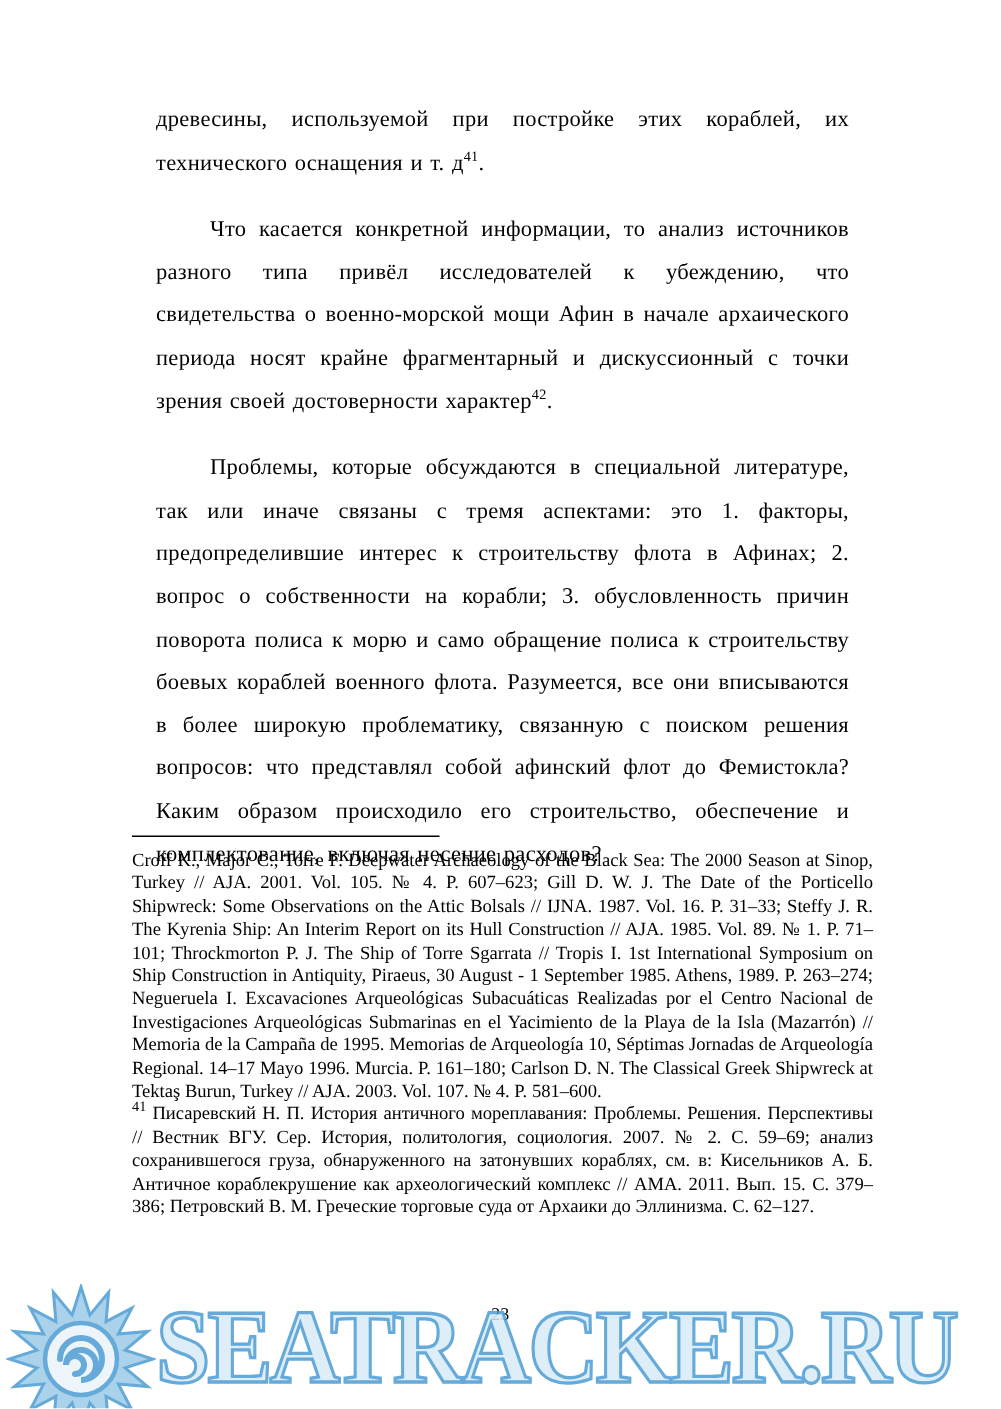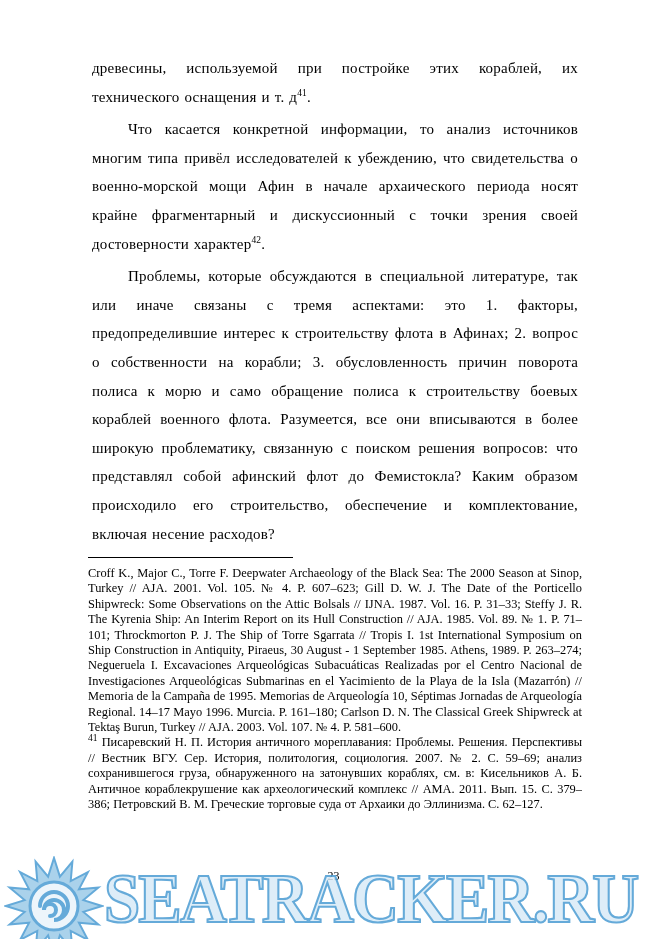--- a/index.html
+++ b/index.html
@@ -12,21 +12,21 @@
     color: #000000;
     overflow: hidden;
   }
   .content {
     position: absolute;
     left: 88px;
     right: 85px;
     top: 50px;
   }
   .para {
-    margin: 4px;
+    margin: 16px;
     font-size: 15px;
     line-height: 28.6px;
     text-align: justify;
     letter-spacing: 0.2px;
     word-spacing: 1px;
     font-family: Liberation Serif, serif;
   }
   .para.indent { text-indent: 36px; }
   .para sup, .fn sup {
     font-size: 9.5px;
@@ -96,21 +96,21 @@
     margin-left: 0px;
   }
 </style>
 </head>
 <body>
 
 <div class="page">
 
   <div class="content">
     <p class="para"><span>древесины, используемой при постройке этих кораблей, их технического оснащения и т. д</span><sup>41</sup><span>.</span></p>
-    <p class="para indent"><span>Что касается конкретной информации, то анализ источников многим типа привёл исследователей к убеждению, что свидетельства о военно-морской мощи Афин в начале архаического периода носят крайне фрагментарный и дискуссионный с точки зрения своей достоверности характер</span><sup>42</sup><span>.</span></p>
+    <p class="para indent"><span>Что касается конкретной информации, то анализ источников разного типа привёл исследователей к убеждению, что свидетельства о военно-морской мощи Афин в начале архаического периода носят крайне фрагментарный и дискуссионный с точки зрения своей достоверности характер</span><sup>42</sup><span>.</span></p>
     <p class="para indent"><span>Проблемы, которые обсуждаются в специальной литературе, так или иначе связаны с тремя аспектами: это 1. факторы, предопределившие интерес к строительству флота в Афинах; 2. вопрос о собственности на корабли; 3. обусловленность причин поворота полиса к морю и само обращение полиса к строительству боевых кораблей военного флота. Разумеется, все они вписываются в более широкую проблематику, связанную с поиском решения вопросов: что представлял собой афинский флот до Фемистокла? Каким образом происходило его строительство, обеспечение и комплектование, включая несение расходов?</span></p>
   </div>
 
   <div class="fn-sep"></div>
 
   <div class="footnotes">
     <p class="fn"><span>Croff K., Major C., Torre F. Deepwater Archaeology of the Black Sea: The 2000 Season at Sinop, Turkey // AJA. 2001. Vol. 105. № 4. P. 607–623; Gill D. W. J. The Date of the Porticello Shipwreck: Some Observations on the Attic Bolsals // IJNA. 1987. Vol. 16. P. 31–33; Steffy J. R. The Kyrenia Ship: An Interim Report on its Hull Construction // AJA. 1985. Vol. 89. № 1. P. 71–101; Throckmorton P. J. The Ship of Torre Sgarrata // Tropis I. 1st International Symposium on Ship Construction in Antiquity, Piraeus, 30 August - 1 September 1985. Athens, 1989. P. 263–274; Negueruela I. Excavaciones Arqueológicas Subacuáticas Realizadas por el Centro Nacional de Investigaciones Arqueológicas Submarinas en el Yacimiento de la Playa de la Isla (Mazarrón) // Memoria de la Campaña de 1995. Memorias de Arqueología 10, Séptimas Jornadas de Arqueología Regional. 14–17 Mayo 1996. Murcia. P. 161–180; Carlson D. N. The Classical Greek Shipwreck at Tektaş Burun, Turkey // AJA. 2003. Vol. 107. № 4. P. 581–600.</span></p>
     <p class="fn"><sup>41</sup><span> Писаревский Н. П. История античного мореплавания: Проблемы. Решения. Перспективы // Вестник ВГУ. Сер. История, политология, социология. 2007. № 2. С. 59–69; анализ сохранившегося груза, обнаруженного на затонувших кораблях, см. в: Кисельников А. Б. Античное кораблекрушение как археологический комплекс // АМА. 2011. Вып. 15. С. 379–386; Петровский В. М. Греческие торговые суда от Архаики до Эллинизма. С. 62–127.</span></p>
   </div>
 

